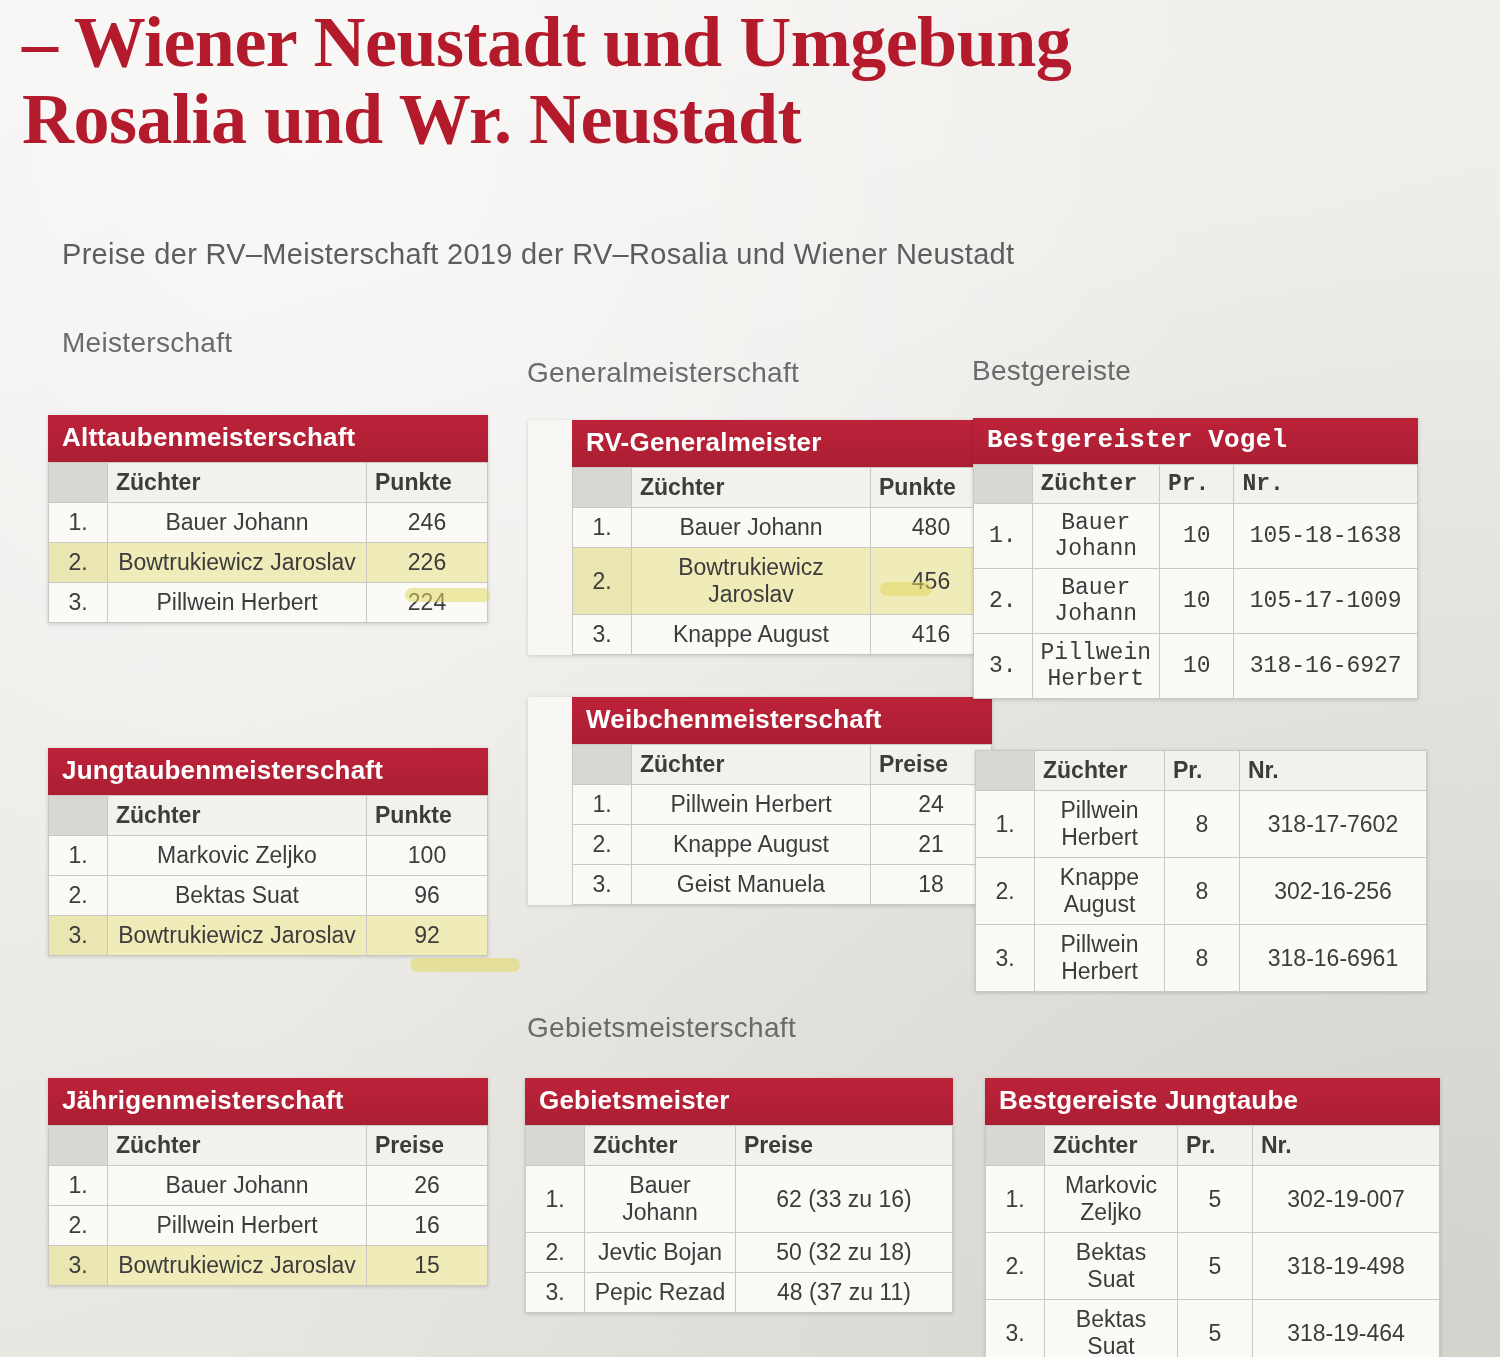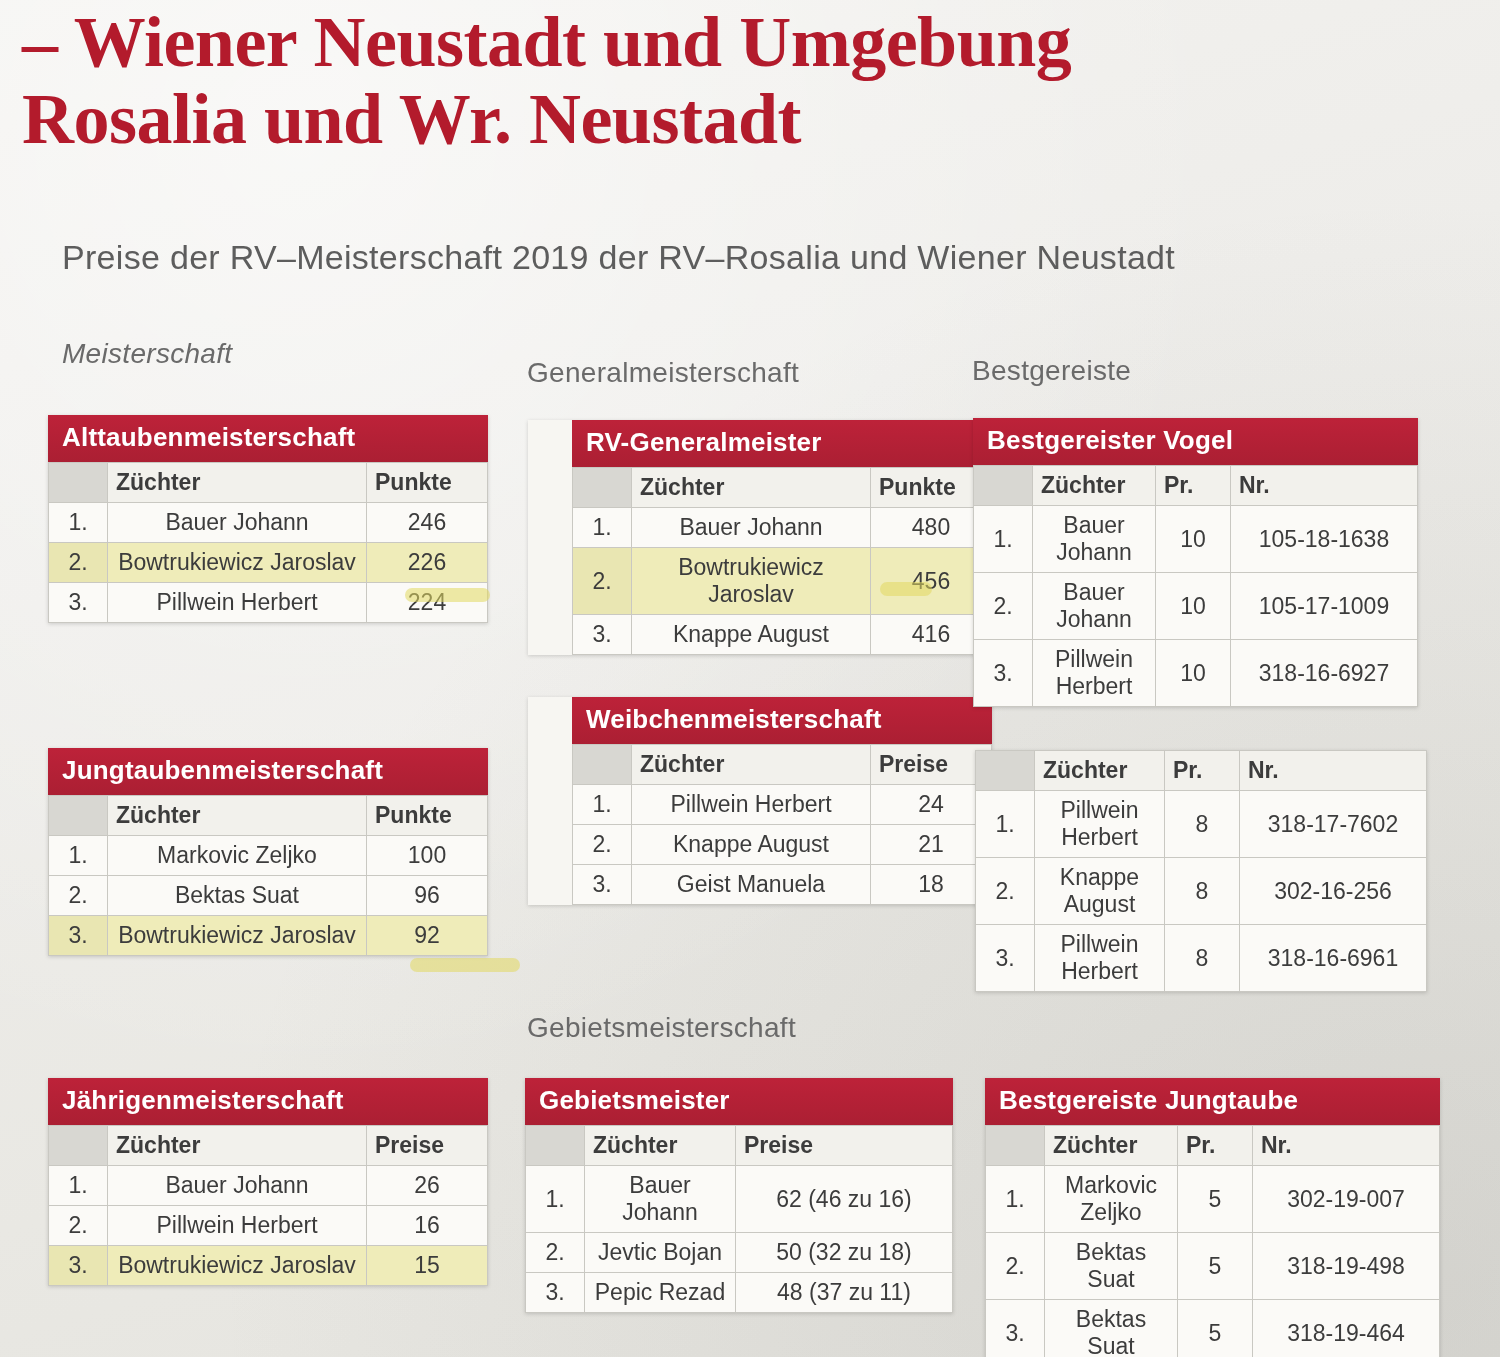--- a/index.html
+++ b/index.html
@@ -40,32 +40,32 @@
     font-weight: bold;
     font-size: 72px;
     line-height: 1.07;
     color: #b31b2c;
     letter-spacing: -0.5px;
   }
   .subtitle {
     position: absolute;
     left: 62px;
     top: 238px;
-    font-size: 34px;
+    font-size: 29px;
     color: #5d5d5d;
     letter-spacing: 0.3px;
   }
 
   .col-head {
     position: absolute;
     font-size: 28px;
     color: #6a6a6a;
     letter-spacing: 0.3px;
   }
-  #col-head-1 { left: 62px;  top: 338px; font-style: italic; }
+  #col-head-1 { left: 62px;  top: 327px; }
   #col-head-2 { left: 527px; top: 357px; }
   #col-head-3 { left: 972px; top: 355px; }
   #col-head-4 { left: 527px; top: 1012px; }
 
   
   .card {
     position: absolute;
     background: #f7f6f2;
     box-shadow: 0 1px 4px rgba(0,0,0,0.16);
   }
@@ -122,21 +122,21 @@
 
   
   #card-alttauben   { left: 48px;  top: 415px;  width: 440px; }
   #card-jungtauben  { left: 48px;  top: 748px;  width: 440px; }
   #card-jaehrigen   { left: 48px;  top: 1078px; width: 440px; }
 
   #card-generalm    { left: 528px; top: 420px;  width: 420px; padding-left: 44px; }
   #card-weibchen    { left: 528px; top: 697px;  width: 420px; padding-left: 44px; }
   #card-gebiets     { left: 525px; top: 1078px; width: 428px; }
 
-  #card-bestvogel   { left: 973px; top: 418px;  width: 445px; }
+  #card-bestvogel   { left: 973px; top: 418px;  width: 445px; font-family: Liberation Mono, monospace; }
   #card-bestweibchen{ left: 975px; top: 750px;  width: 452px; }
   #card-bestjung    { left: 985px; top: 1078px; width: 455px; }
 
   .w-small { width: 104px; }
   .w-pr    { width: 58px; }
   .w-nr    { width: 170px; }
 </style>
 </head>
 <body>
 
@@ -312,21 +312,21 @@
         <tr>
           <th class="rank-h"></th>
           <th>Züchter</th>
           <th style="width:200px">Preise</th>
         </tr>
       </thead>
       <tbody>
           <tr>
             <td class="rank">1.</td>
             <td class="name">Bauer Johann</td>
-            <td class="num">62 (46 zu 16)</td>
+            <td class="num">62 (33 zu 16)</td>
           </tr>
           <tr>
             <td class="rank">2.</td>
             <td class="name">Jevtic Bojan</td>
             <td class="num">50 (32 zu 18)</td>
           </tr>
           <tr>
             <td class="rank">3.</td>
             <td class="name">Pepic Rezad</td>
             <td class="num">48 (37 zu 11)</td>

